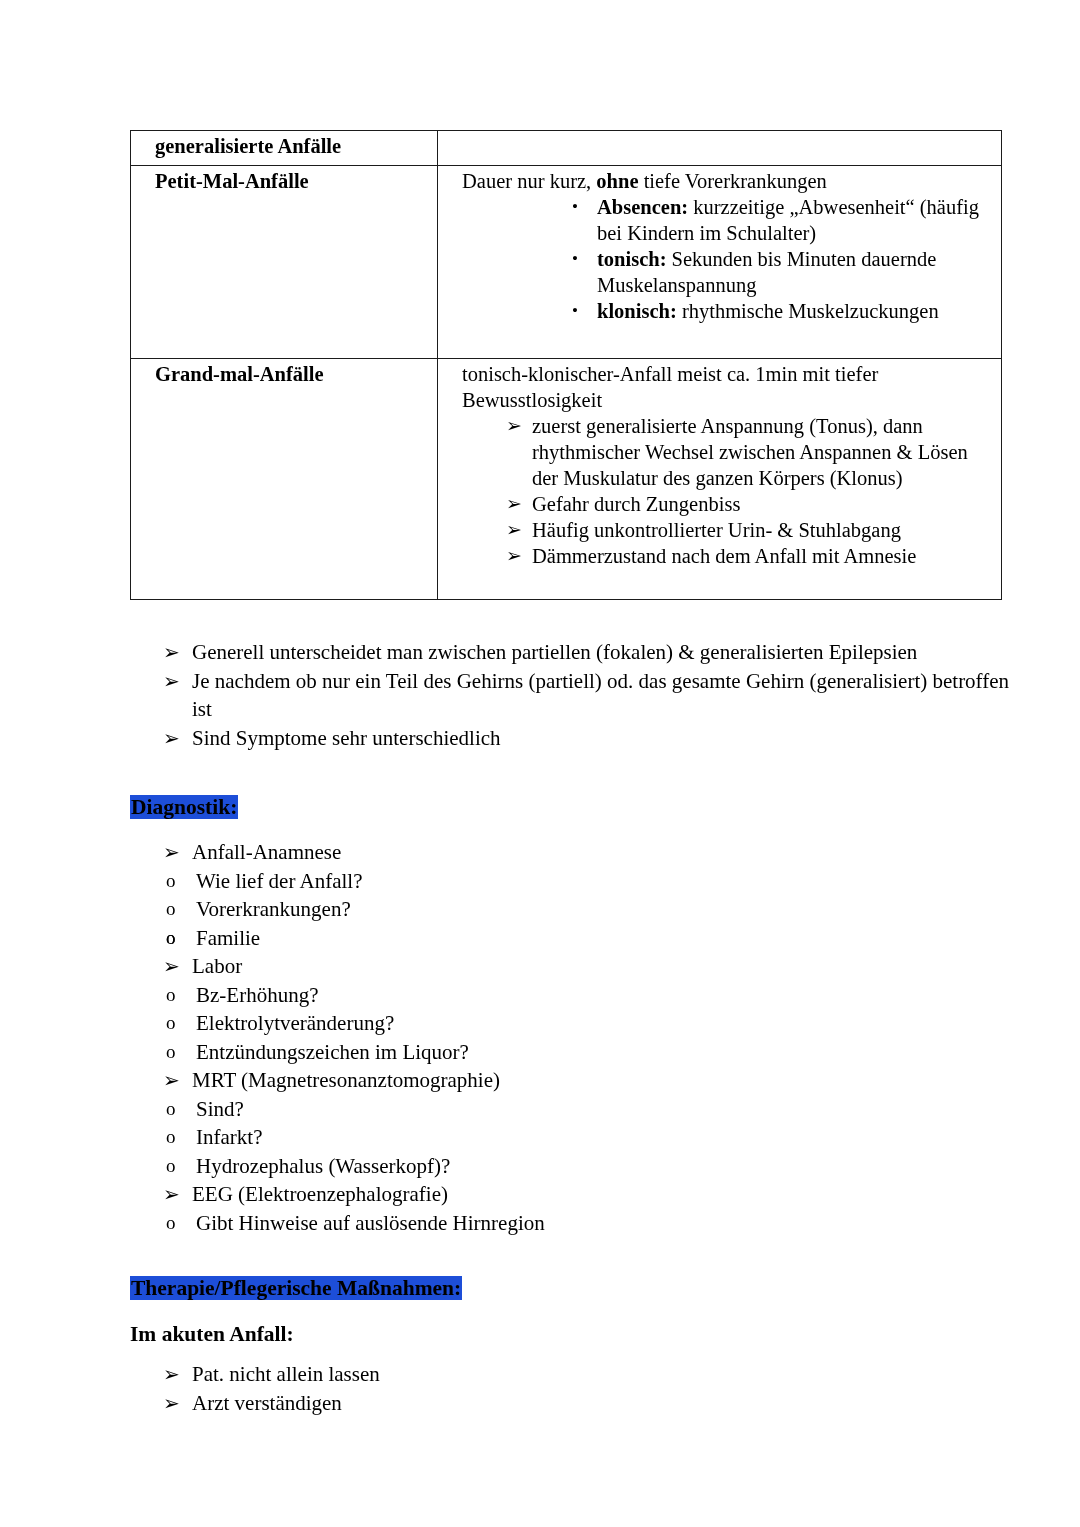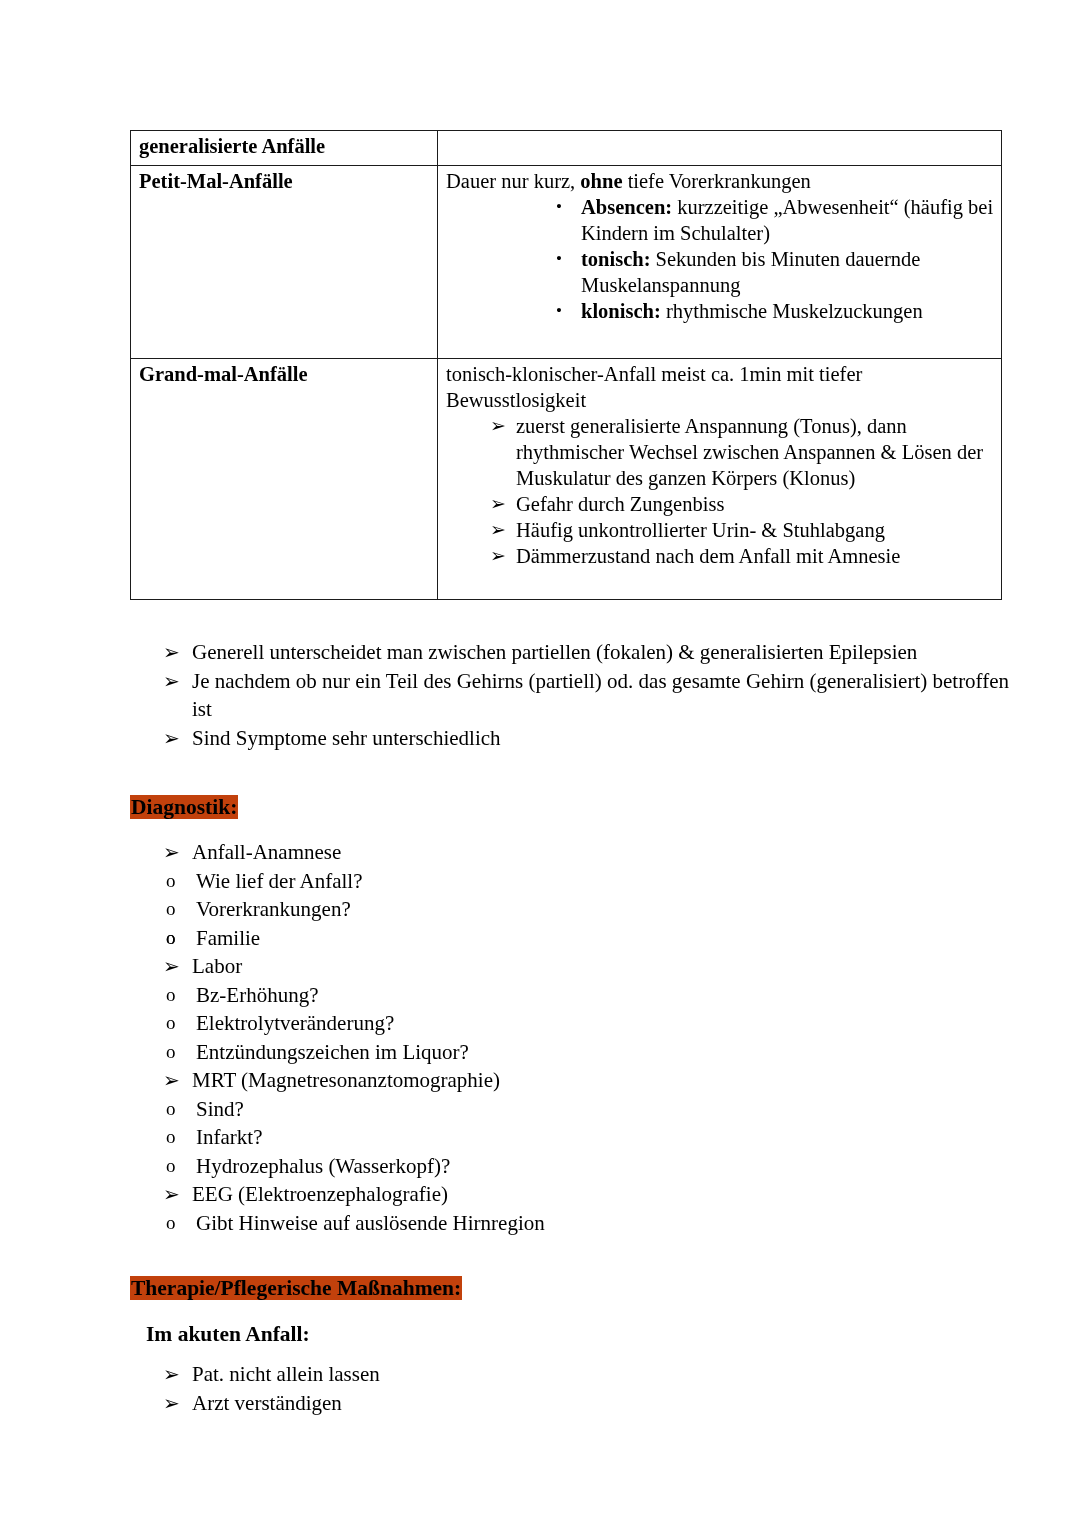--- a/index.html
+++ b/index.html
@@ -28,21 +28,21 @@
     position: absolute;
     left: 130px;
     top: 130px;
     width: 871px;
     border-collapse: collapse;
     table-layout: fixed;
   }
   .seizure-table td {
     border: 1.6px solid #1b1b1b;
     vertical-align: top;
-    padding: 2px 6px 6px 8px;
+    padding: 2px 6px 6px 24px;
     font-size: 20.5px;
     line-height: 26px;
     margin-left: 24px;
   }
   .col-label { width: 307px; }
   .col-body  { width: 564px; }
 
   .cell-head-label {
     font-weight: bold;
     font-size: 20.5px;
@@ -145,21 +145,21 @@
     line-height: 28.5px;
   }
 
   .heading-hl {
     font-weight: bold;
     font-size: 21.5px;
     line-height: 28px;
     display: inline-block;
   }
   .hl {
-    background-color: #c2410c;
+    background-color: #1d4ed8;
     padding: 0 1px;
   }
   .subheading {
     font-weight: bold;
     font-size: 21.5px;
     line-height: 28px;
   }
   b, strong { font-weight: bold; }
 </style>
 </head>
@@ -298,21 +298,21 @@
         </li>
       </ul>
 
     </ul>
   </div>
 
   <div class="body-block" style="top:1274px;">
     <div class="heading-hl"><span class="hl">Therapie/Pflegerische Maßnahmen:</span></div>
   </div>
 
-  <div class="body-block" style="top:1320px;margin-left:16px;">
+  <div class="body-block" style="top:1320px;">
     <div class="subheading">Im akuten Anfall:</div>
   </div>
 
   <div class="body-block" style="top:1360px;">
     <ul class="arrow-list">
       <li>
         <span class="arrow">➢</span><span>Pat. nicht allein lassen</span>
       </li>
       <li>
         <span class="arrow">➢</span><span>Arzt verständigen</span>

